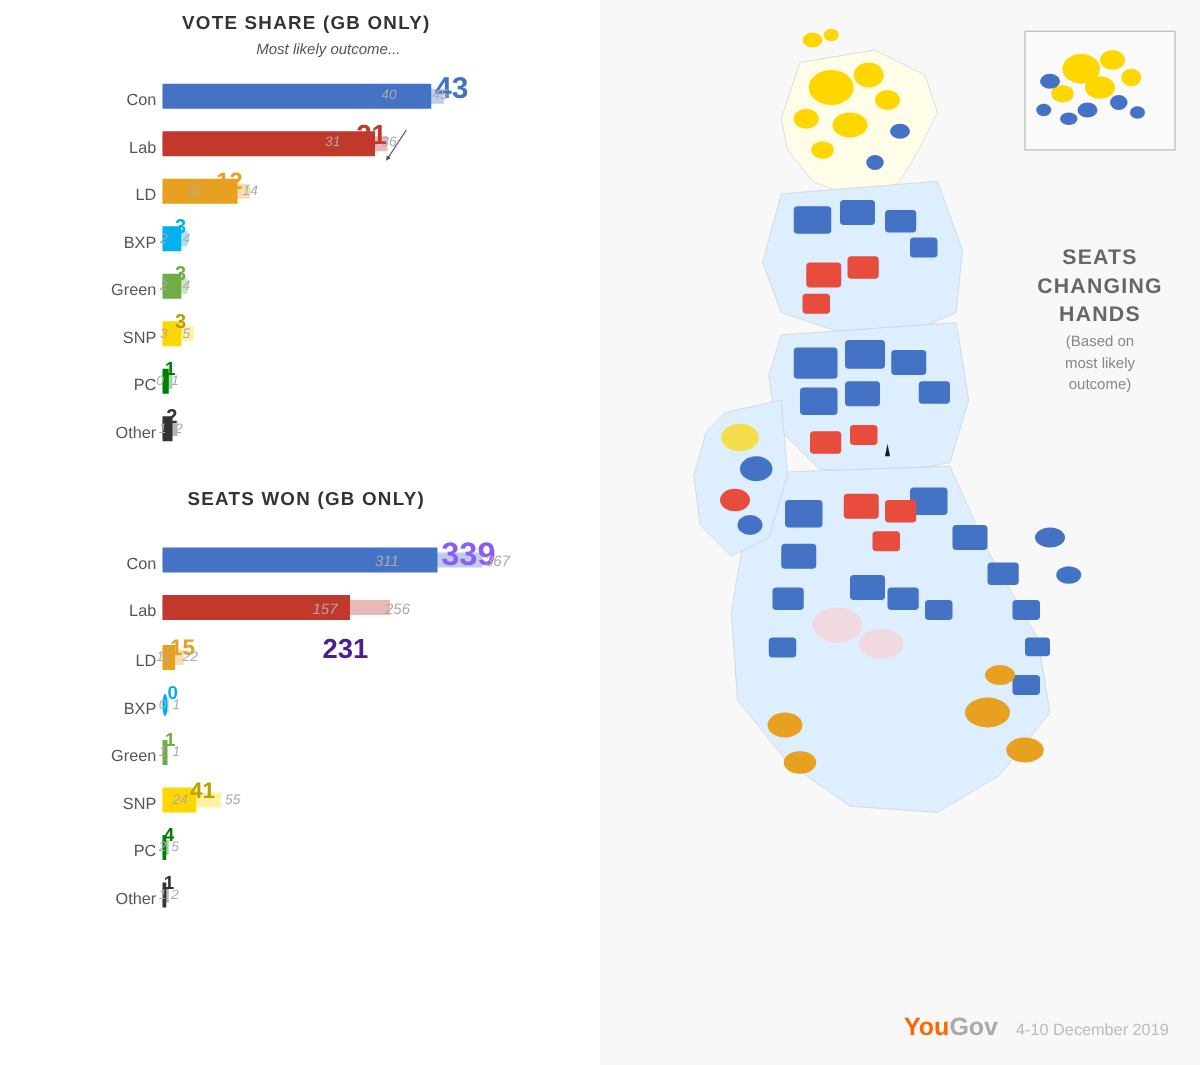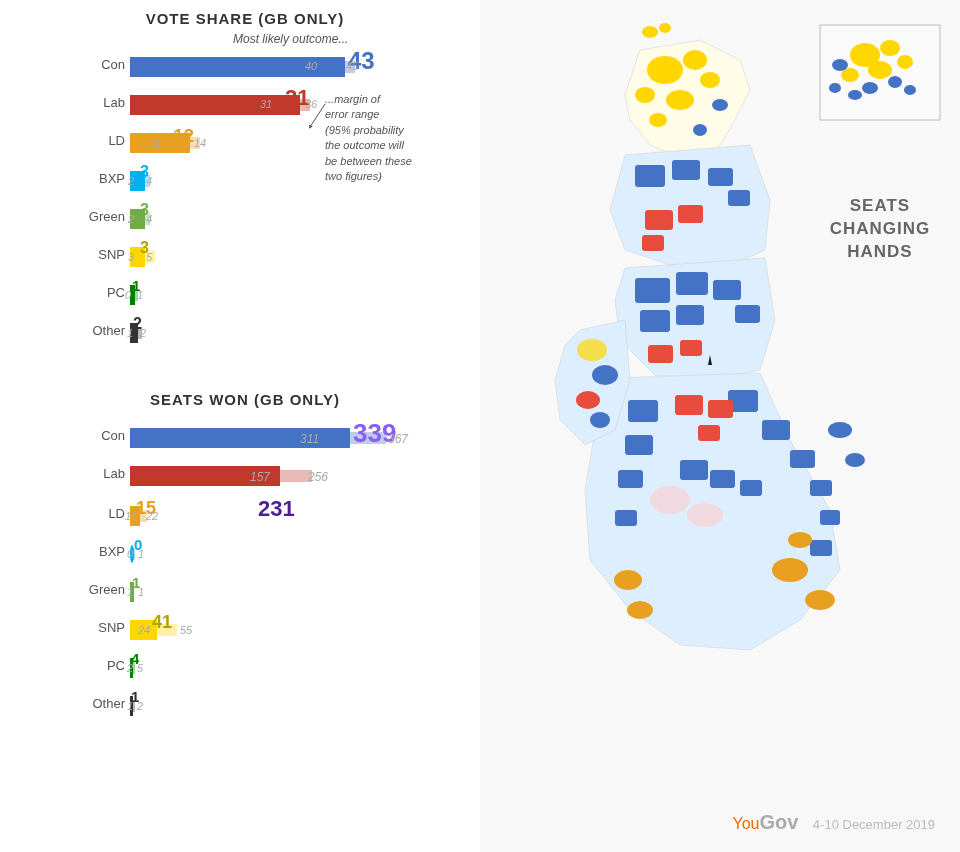--- a/index.html
+++ b/index.html
@@ -46,21 +46,21 @@
       margin-bottom: 20px;
     }
 
     .sw-section {
       margin-top: 10px;
     }
 
     
     .vrow {
       display: flex;
-      align-items: flex-start;
+      align-items: flex-end;
       margin-bottom: 5px;
       position: relative;
       min-height: 30px;
     }
 
     .vrow-label {
       width: 50px;
       text-align: right;
       font-size: 13px;
       color: #555;
@@ -132,38 +132,35 @@
             <div class="range-bar" style="background:#4472C4; left:0; width:225px;"></div>
 
             <div class="main-bar" style="background:#4472C4; width:215px;"></div>
 
             <span class="val-main" style="color:#4472C4; left:218px; top:-10px; font-size:24px;">43</span>
             <span class="val-lo" style="left:175px; top:3px;">40</span>
             <span class="val-hi" style="left:216px; top:3px;">45</span>
           </div>
         </div>
 
-        <div style="position:absolute; top:-25px; left:130px; font-size:12px; color:#555; font-style:italic;margin-left:28px;">
+        <div style="position:absolute; top:-25px; left:130px; font-size:12px; color:#555; font-style:italic;">
           Most likely outcome...
         </div>
 
         <div class="vrow" style="margin-bottom:8px;">
           <div class="vrow-label">Lab</div>
           <div class="vrow-bars" style="width:300px; position:relative;">
             <div class="range-bar" style="background:#C0392B; left:0; width:180px;"></div>
             <div class="main-bar" style="background:#C0392B; width:170px;"></div>
             <span class="val-main" style="color:#C0392B; left:155px; top:-10px; font-size:22px;">21</span>
             <span class="val-lo" style="left:130px; top:3px;">31</span>
             <span class="val-hi" style="left:175px; top:3px;">36</span>
           </div>
         </div>
 
-        <div style="position:absolute; top:35px; left:250px; font-size:11px; color:#555; font-style:italic; line-height:1.4; width:130px;">
-          ...margin of<br>error range<br>(95% probability<br>the outcome will<br>be between these<br>two figures)
-        </div>
 
         <svg style="position:absolute; top:42px; left:230px;" width="25" height="30">
           <line x1="20" y1="5" x2="5" y2="28" stroke="#555" stroke-width="1" marker-end="url(#arrowhead)"></line>
           <defs>
             <marker id="arrowhead" markerWidth="5" markerHeight="5" refX="2" refY="2" orient="auto">
               <polygon points="0 0, 4 2, 0 4" fill="#555"></polygon>
             </marker>
           </defs>
         </svg>
 
@@ -434,22 +431,25 @@
       <ellipse cx="185" cy="28" rx="6" ry="5" fill="#FFD700"></ellipse>
 
       <polygon points="230,355 232,365 228,365" fill="#1a1a1a"></polygon>
 
     </svg>
 
     
     <div style="position:absolute; top:195px; right:15px; text-align:center; font-size:17px; font-weight:bold; color:#666; letter-spacing:1px; line-height:1.35; width:130px;">
       SEATS<br>CHANGING<br>HANDS
     </div>
+    <div style="position:absolute; top:265px; right:15px; text-align:center; font-size:12px; color:#888; line-height:1.4; width:130px;">
+      (Based on<br>most likely<br>outcome)
+    </div>
 
     
     <div style="position:absolute; bottom:18px; right:25px;">
-      <span style="color:#FF6600; font-weight:normal; font-size:16px;">You</span><span style="color:#aaa; font-weight:bold; font-size:20px;">Gov</span>
+      <span style="color:#FF6600; font-weight:bold; font-size:20px;">You</span><span style="color:#aaa; font-weight:bold; font-size:20px;">Gov</span>
       <span style="color:#bbb; font-size:13px; margin-left:10px;">4-10 December 2019</span>
     </div>
 
   </div>
 
 </div>
 
 </body></html>

